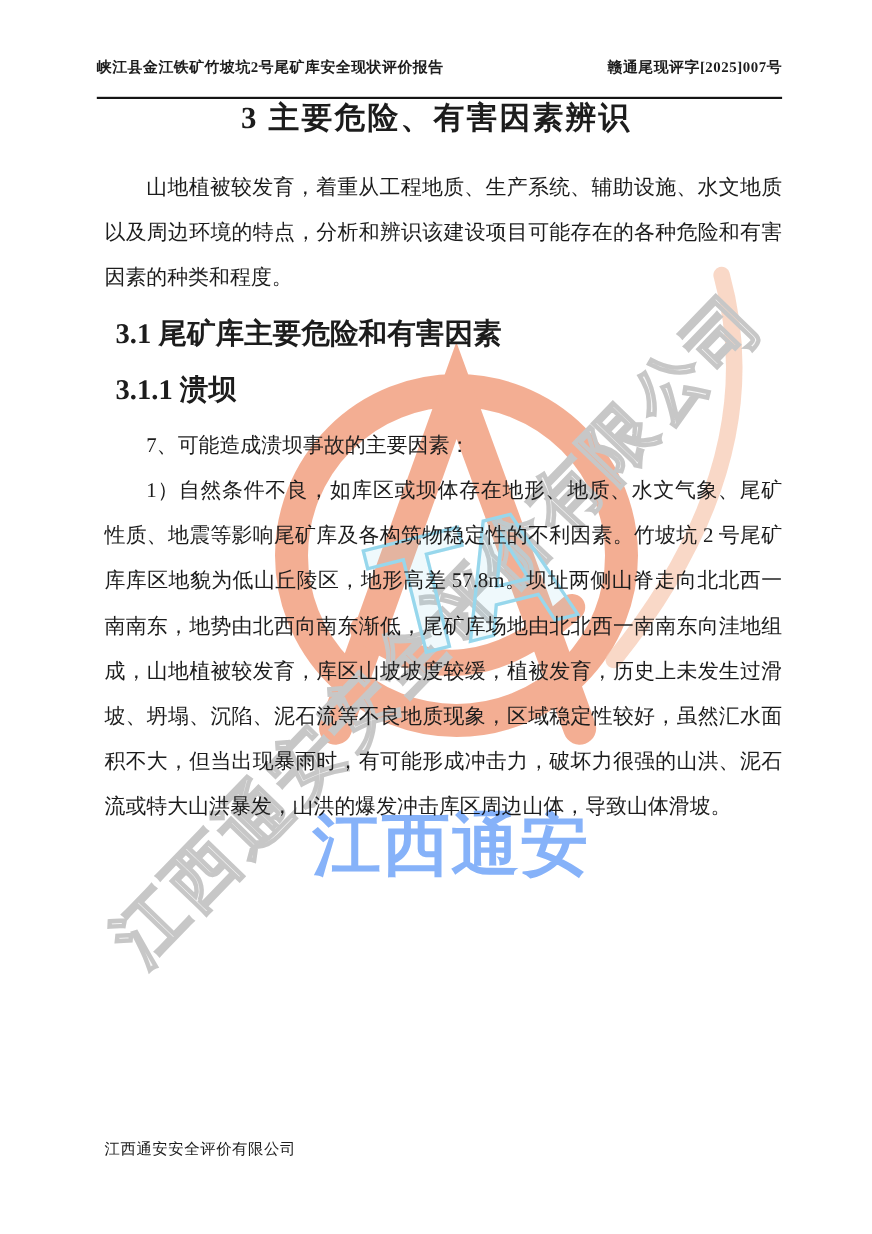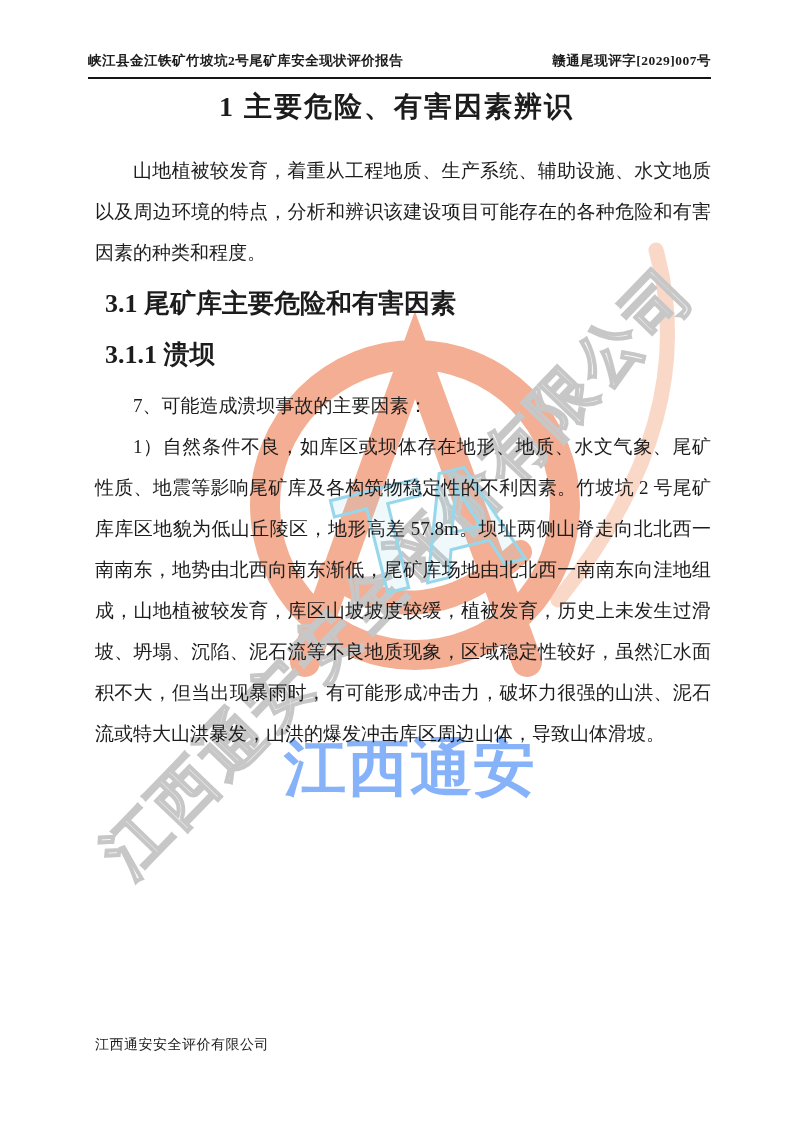--- a/index.html
+++ b/index.html
@@ -10,21 +10,21 @@
     background:#ffffff;
     overflow:hidden;
     font-family:"Liberation Serif", serif;
     color:#1c1c1c;
   }
   
   .header{
     position:absolute;left:88px;right:82px;top:52px;
     display:flex;justify-content:space-between;align-items:flex-end;
     font-size:13.5px;font-weight:bold;letter-spacing:.5px;
-    padding-bottom:7px;border-bottom:2.5px solid #151515;
+    padding-bottom:18px;border-bottom:2.5px solid #151515;
   }
   
   .doc-title{
     position:absolute;top:88px;left:0;width:100%;
     text-align:center;font-size:28px;font-weight:bold;letter-spacing:2px;
     z-index:3;
   }
   
   .body-text{
     position:absolute;top:150px;left:95px;width:616px;
@@ -82,24 +82,24 @@
     <path d="M330 572 Q420 642 520 552" fill="none" stroke-linecap="round" stroke-width="24" stroke="#f2a181"></path>
     <path d="M656 250 Q703 420 558 600" fill="none" stroke-linecap="round" stroke-width="15" opacity="0.75" stroke="#f5c1a7"></path>
   </svg>
 
   <div class="wm-diagonal">江西通安安全评价有限公司</div>
   <div class="wm-monogram">TA</div>
   <div class="wm-red">江西通安</div>
 
   <div class="header">
     <span>峡江县金江铁矿竹坡坑2号尾矿库安全现状评价报告</span>
-    <span>赣通尾现评字[2029]007号</span>
+    <span>赣通尾现评字[2025]007号</span>
   </div>
 
-  <div class="doc-title">1 主要危险、有害因素辨识</div>
+  <div class="doc-title">3 主要危险、有害因素辨识</div>
 
   <div class="body-text">
     <p>山地植被较发育，着重从工程地质、生产系统、辅助设施、水文地质以及周边环境的特点，分析和辨识该建设项目可能存在的各种危险和有害因素的种类和程度。</p>
     <p class="sec-h">3.1 尾矿库主要危险和有害因素</p>
     <p class="sec-h">3.1.1 溃坝</p>
     <p>7、可能造成溃坝事故的主要因素：</p>
     <p>1）自然条件不良，如库区或坝体存在地形、地质、水文气象、尾矿性质、地震等影响尾矿库及各构筑物稳定性的不利因素。竹坡坑 2 号尾矿库库区地貌为低山丘陵区，地形高差 57.8m。坝址两侧山脊走向北北西一南南东，地势由北西向南东渐低，尾矿库场地由北北西一南南东向洼地组成，山地植被较发育，库区山坡坡度较缓，植被发育，历史上未发生过滑坡、坍塌、沉陷、泥石流等不良地质现象，区域稳定性较好，虽然汇水面积不大，但当出现暴雨时，有可能形成冲击力，破坏力很强的山洪、泥石流或特大山洪暴发，山洪的爆发冲击库区周边山体，导致山体滑坡。</p>
   </div>
 
   <div class="footer-company">江西通安安全评价有限公司</div>

